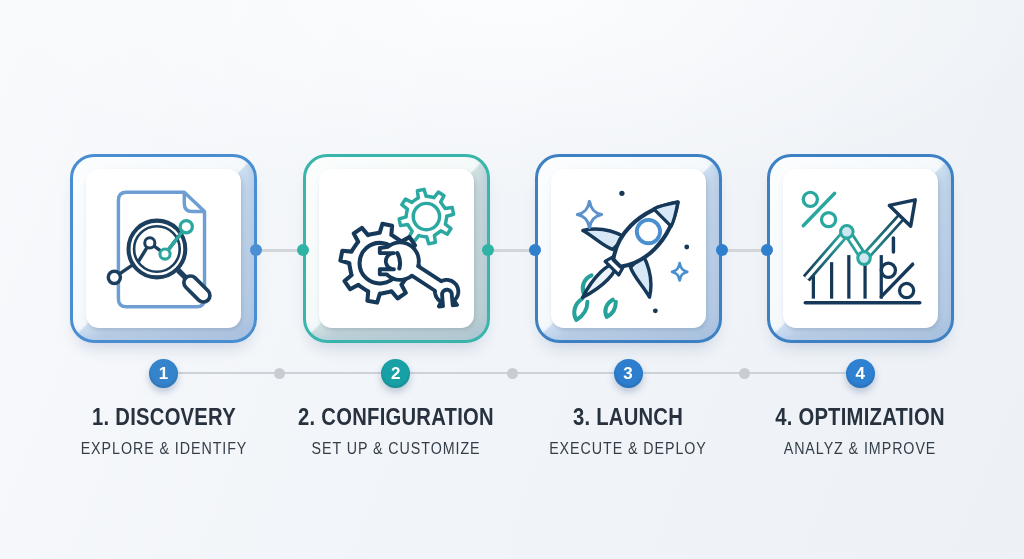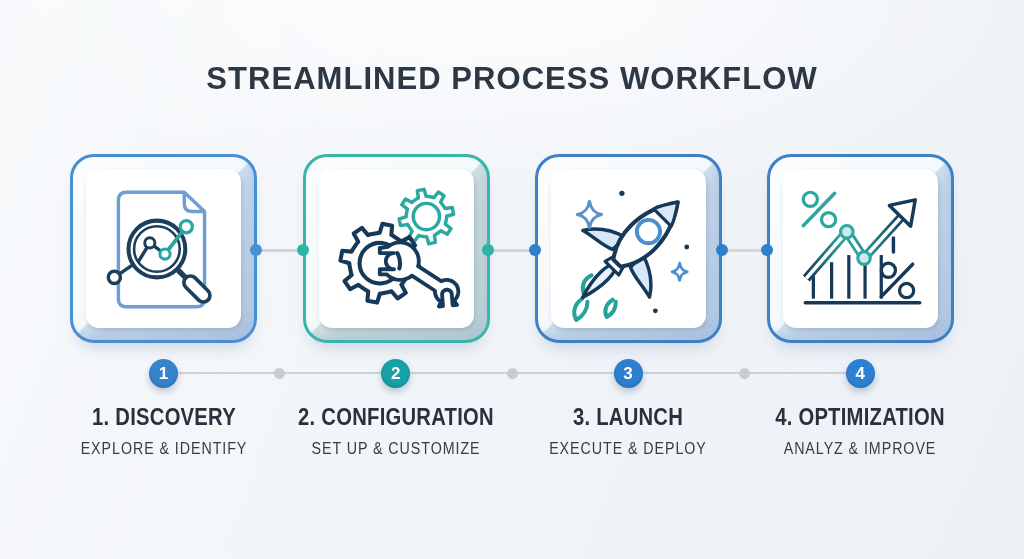--- a/index.html
+++ b/index.html
@@ -57,21 +57,20 @@
     position:absolute;top:438.5px;width:260px;text-align:center;
     font-size:16.8px;font-weight:normal;letter-spacing:1.1px;color:#333e49;white-space:nowrap;
     transform:scaleX(.85);transform-origin:50% 50%;
   }
 </style>
 </head>
 <body>
 
 <div class="stage">
 
-  <div class="title">STREAMLINED PROCESS WORKFLOW</div>
 
   <div class="card c1">
     <div class="inner">
       <svg width="142" height="152" viewBox="0 0 140 150" fill="none">
         <path d="M90 19 L33 19 Q25 19 25 27 L25 124 Q25 132 33 132 L102 132 Q110 132 110 124 L110 38 Z" stroke="#6f9ed3" stroke-width="3.4" stroke-linejoin="round" fill="none"></path>
         <path d="M90 19 L90 30 Q90 38 98 38 L110 38" stroke="#6f9ed3" stroke-width="3.4" stroke-linejoin="round" fill="none"></path>
         <line x1="24" y1="101" x2="43" y2="88" stroke="#1c3f5e" stroke-width="3.4"></line>
         <circle cx="63" cy="75" r="28" stroke="#1c3f5e" stroke-width="4" fill="#ffffff"></circle>
         <circle cx="63" cy="75" r="22.5" stroke="#1c3f5e" stroke-width="2.6" fill="none"></circle>
         <polyline points="45,87 56,69 71,80 91,54" stroke="#1c3f5e" stroke-width="3.4" fill="none" stroke-linecap="round"></polyline>

